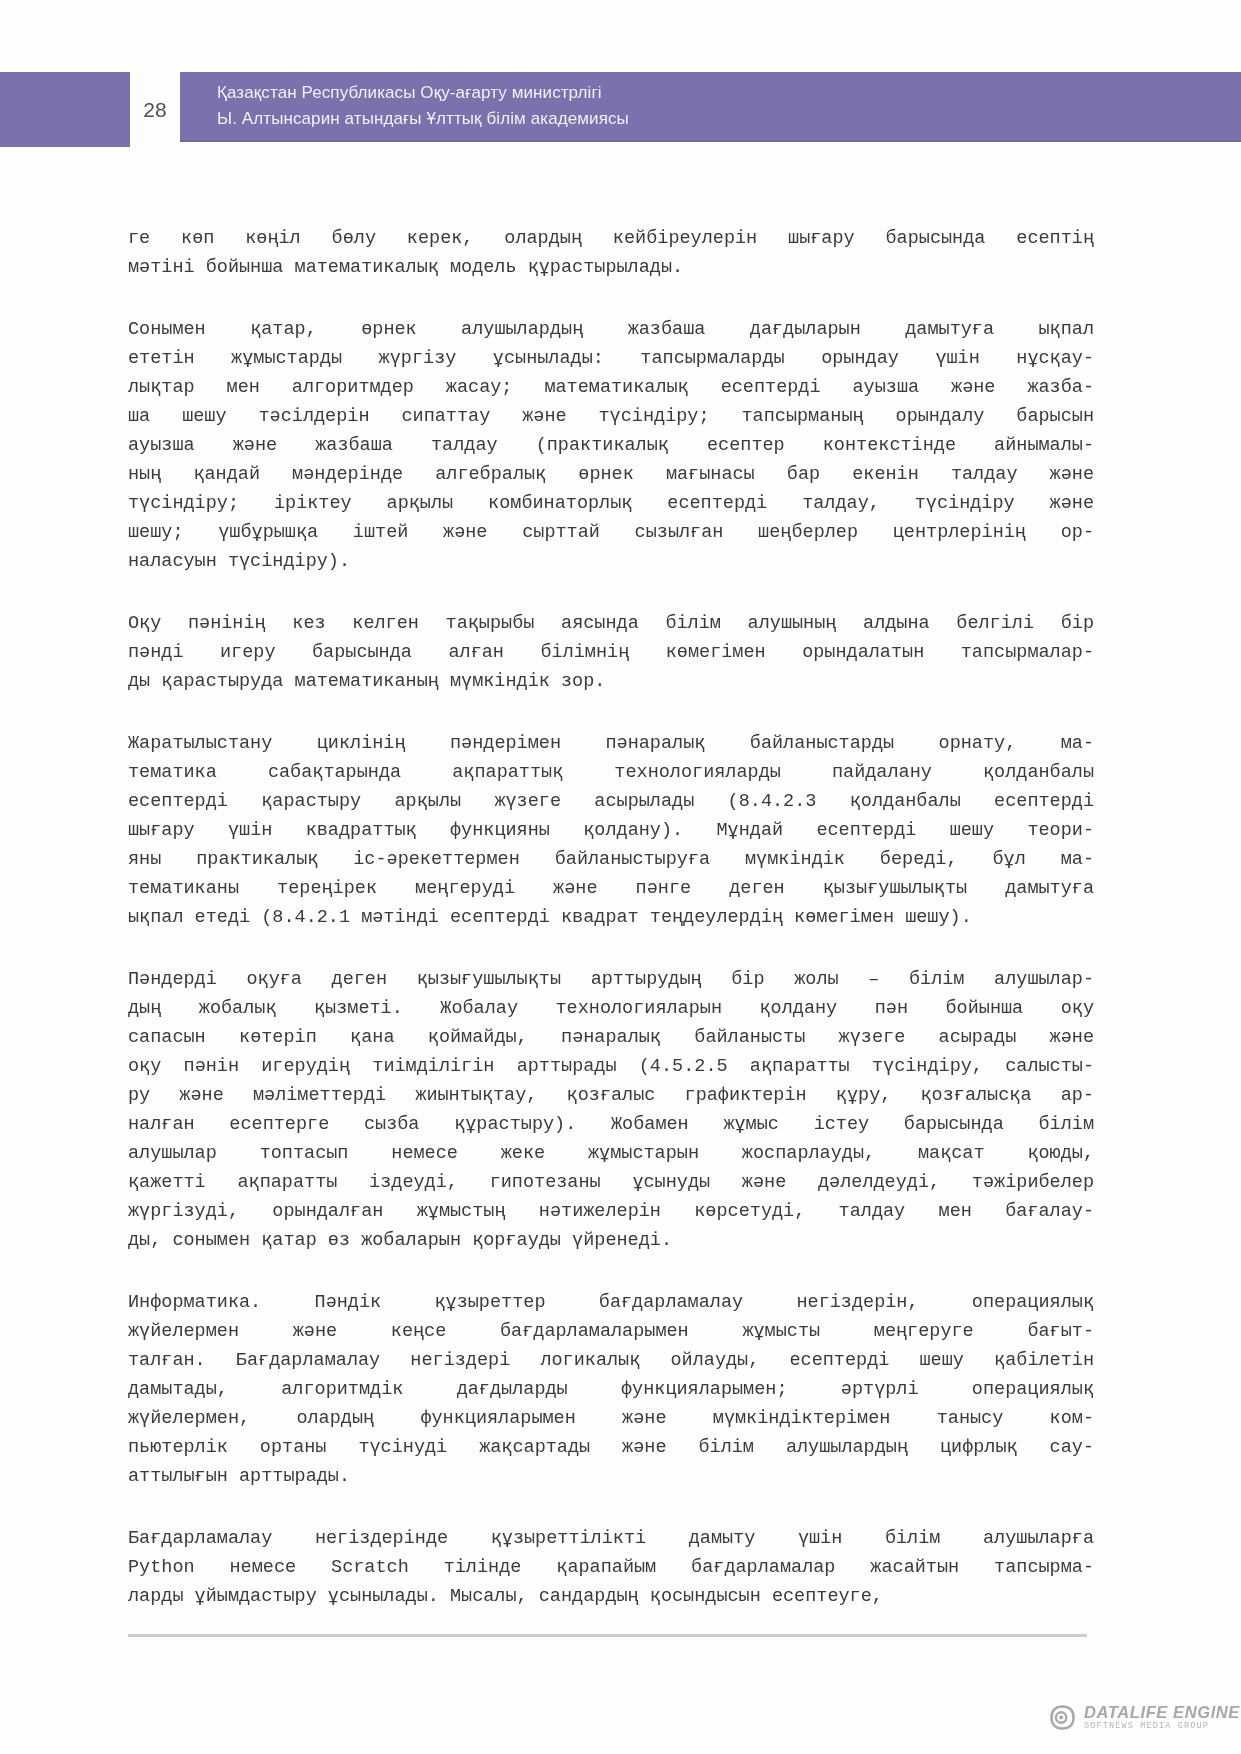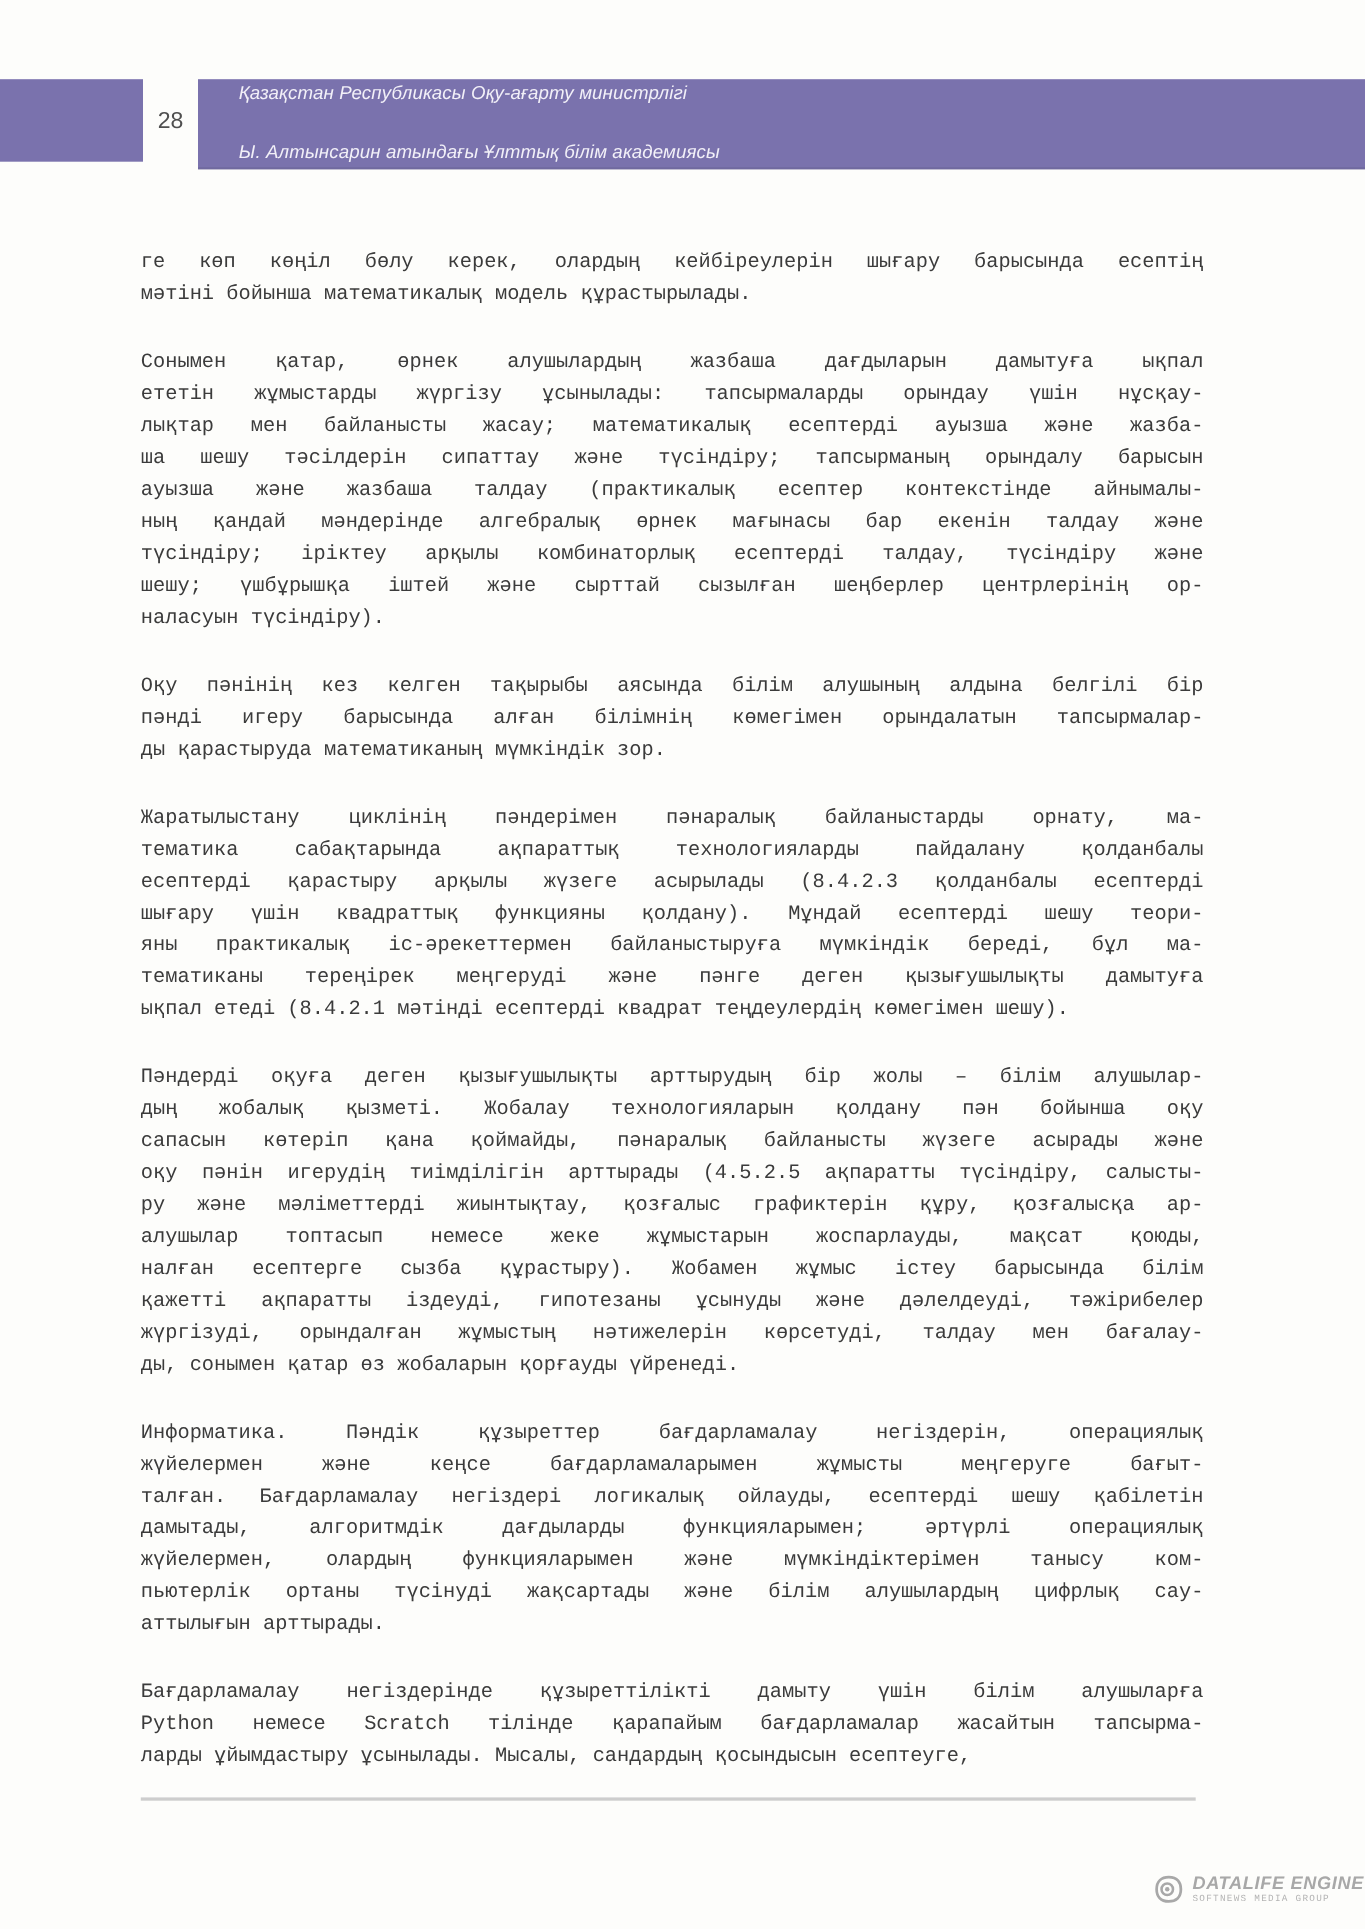--- a/index.html
+++ b/index.html
@@ -27,27 +27,26 @@
     position:absolute;left:0;top:0;width:130px;height:75px;
     background:var(--accent);
   }
   .page-number{
     position:absolute;left:130px;top:0;width:50px;height:75px;
     display:flex;align-items:center;justify-content:center;
     font-family:"Liberation Sans",sans-serif;
     font-size:21px;color:var(--page_number);text-align:center;
   }
   .header-bar{
-    position:absolute;left:180px;top:0;right:0;height:82px;
+    position:absolute;left:180px;top:0;right:0;height:70px;
     background:var(--accent);
     box-sizing:border-box;
     padding-left:37px;
-    display:flex;flex-direction:column;justify-content:space-between;
+    display:flex;flex-direction:column;justify-content:center;
     border-bottom:2px solid rgba(0,0,0,0.08);
-    font-style:italic;
   }
   .header-line{
     font-family:"Liberation Sans",sans-serif;
     font-size:17px;line-height:26px;
     letter-spacing:0.1px;
     color:var(--header_text);
   }
   
   .content{
     position:absolute;left:128px;top:224px;width:966px;
@@ -97,21 +96,21 @@
   </div>
 
   <div class="content">
       <div class="para">
         <div class="line">ге көп көңіл бөлу керек, олардың кейбіреулерін шығару барысында есептің</div>
         <div class="line last">мәтіні бойынша математикалық модель құрастырылады.</div>
       </div>
       <div class="para">
         <div class="line">Сонымен қатар, өрнек алушылардың жазбаша дағдыларын дамытуға ықпал</div>
         <div class="line">ететін жұмыстарды жүргізу ұсынылады: тапсырмаларды орындау үшін нұсқау-</div>
-        <div class="line">лықтар мен байланысты жасау; математикалық есептерді ауызша және жазба-</div>
+        <div class="line">лықтар мен алгоритмдер жасау; математикалық есептерді ауызша және жазба-</div>
         <div class="line">ша шешу тәсілдерін сипаттау және түсіндіру; тапсырманың орындалу барысын</div>
         <div class="line">ауызша және жазбаша талдау (практикалық есептер контекстінде айнымалы-</div>
         <div class="line">ның қандай мәндерінде алгебралық өрнек мағынасы бар екенін талдау және</div>
         <div class="line">түсіндіру; іріктеу арқылы комбинаторлық есептерді талдау, түсіндіру және</div>
         <div class="line">шешу; үшбұрышқа іштей және сырттай сызылған шеңберлер центрлерінің ор-</div>
         <div class="line last">наласуын түсіндіру).</div>
       </div>
       <div class="para">
         <div class="line">Оқу пәнінің кез келген тақырыбы аясында білім алушының алдына белгілі бір</div>
         <div class="line">пәнді игеру барысында алған білімнің көмегімен орындалатын тапсырмалар-</div>
@@ -125,22 +124,22 @@
         <div class="line">яны практикалық іс-әрекеттермен байланыстыруға мүмкіндік береді, бұл ма-</div>
         <div class="line">тематиканы тереңірек меңгеруді және пәнге деген қызығушылықты дамытуға</div>
         <div class="line last">ықпал етеді (8.4.2.1 мәтінді есептерді квадрат теңдеулердің көмегімен шешу).</div>
       </div>
       <div class="para">
         <div class="line">Пәндерді оқуға деген қызығушылықты арттырудың бір жолы – білім алушылар-</div>
         <div class="line">дың жобалық қызметі. Жобалау технологияларын қолдану пән бойынша оқу</div>
         <div class="line">сапасын көтеріп қана қоймайды, пәнаралық байланысты жүзеге асырады және</div>
         <div class="line">оқу пәнін игерудің тиімділігін арттырады (4.5.2.5 ақпаратты түсіндіру, салысты-</div>
         <div class="line">ру және мәліметтерді жиынтықтау, қозғалыс графиктерін құру, қозғалысқа ар-</div>
+        <div class="line">налған есептерге сызба құрастыру). Жобамен жұмыс істеу барысында білім</div>
         <div class="line">алушылар топтасып немесе жеке жұмыстарын жоспарлауды, мақсат қоюды,</div>
-        <div class="line">налған есептерге сызба құрастыру). Жобамен жұмыс істеу барысында білім</div>
         <div class="line">қажетті ақпаратты іздеуді, гипотезаны ұсынуды және дәлелдеуді, тәжірибелер</div>
         <div class="line">жүргізуді, орындалған жұмыстың нәтижелерін көрсетуді, талдау мен бағалау-</div>
         <div class="line last">ды, сонымен қатар өз жобаларын қорғауды үйренеді.</div>
       </div>
       <div class="para">
         <div class="line">Информатика. Пәндік құзыреттер бағдарламалау негіздерін, операциялық</div>
         <div class="line">жүйелермен және кеңсе бағдарламаларымен жұмысты меңгеруге бағыт-</div>
         <div class="line">талған. Бағдарламалау негіздері логикалық ойлауды, есептерді шешу қабілетін</div>
         <div class="line">дамытады, алгоритмдік дағдыларды функцияларымен; әртүрлі операциялық</div>
         <div class="line">жүйелермен, олардың функцияларымен және мүмкіндіктерімен танысу ком-</div>

